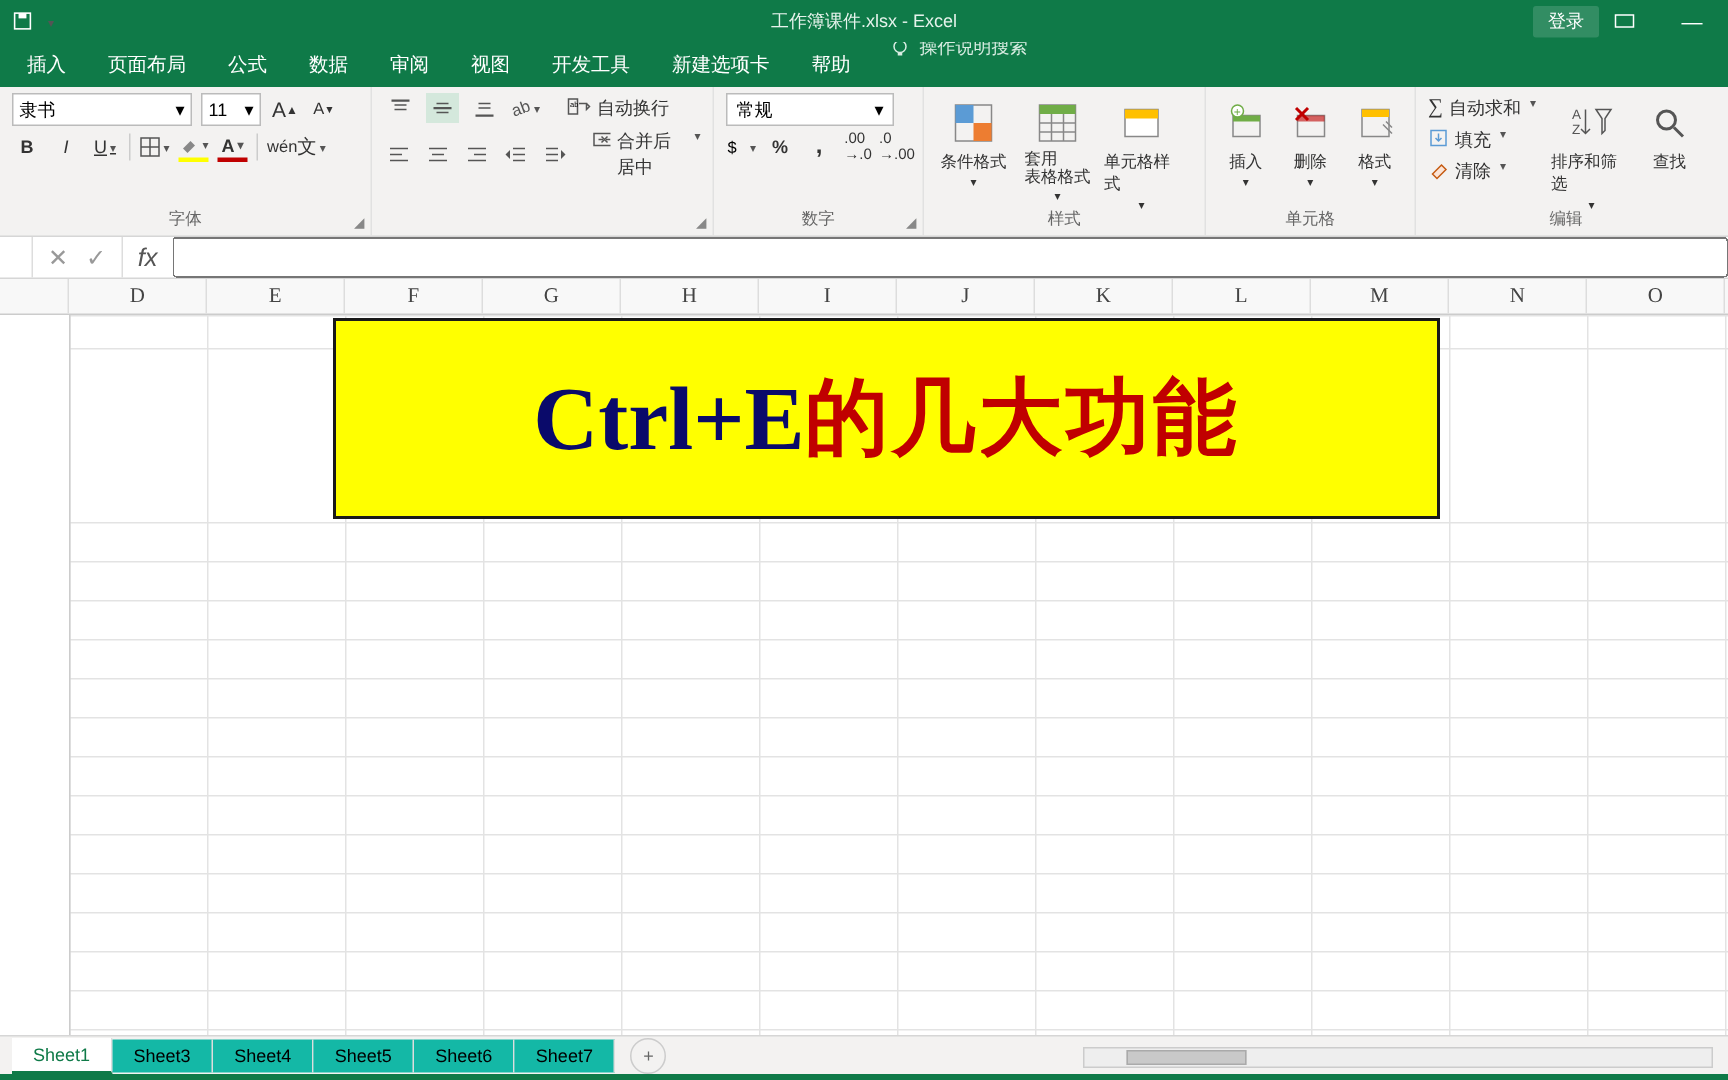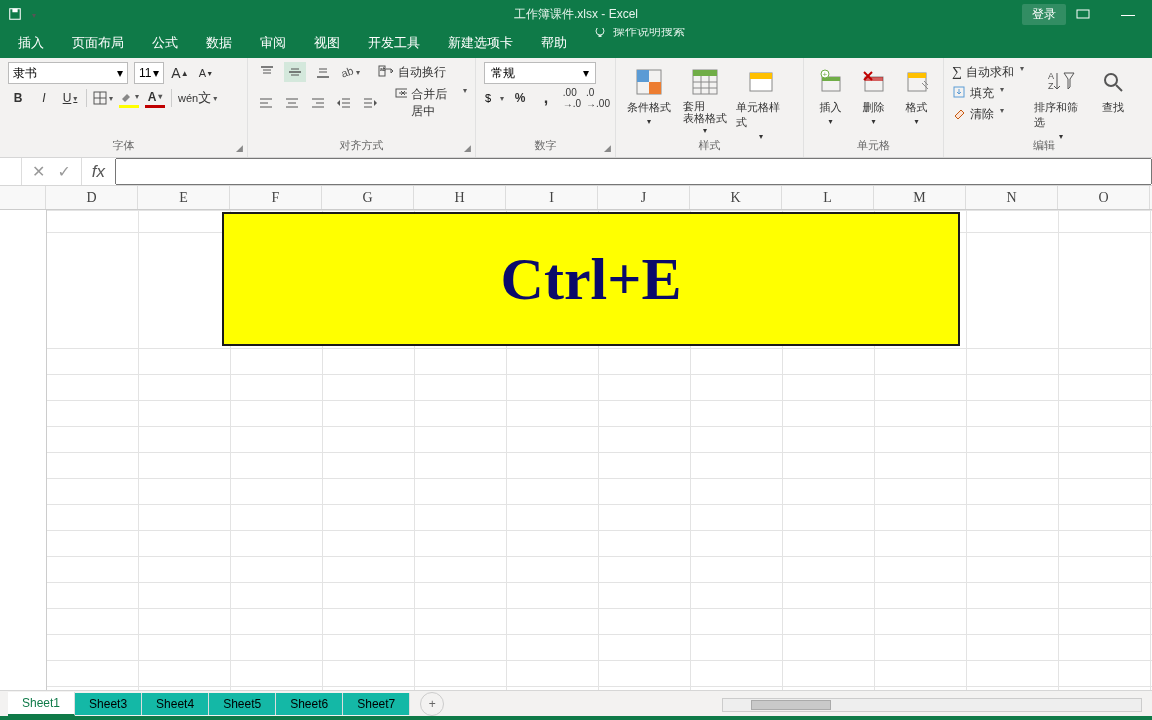--- a/index.html
+++ b/index.html
@@ -24,21 +24,21 @@
 .ribbon { height: 100px; background: #f3f2f1; border-bottom: 1px solid #d6d6d6; display: flex; }
 .group { border-right: 1px solid #e1e1e1; display: flex; flex-direction: column; justify-content: space-between; padding: 4px 8px 2px 8px; position: relative; }
 .group .rows { display: flex; flex-direction: column; gap: 4px; }
 .group .row { display: flex; align-items: center; gap: 6px; }
 .group .label { text-align: center; font-size: 11px; color: #666; padding-bottom: 2px; }
 .group .launcher { position: absolute; right: 4px; bottom: 4px; font-size: 9px; color: #888; }
 .btn { min-width: 20px; height: 20px; display: inline-flex; align-items: center; justify-content: center; font-size: 12px; color: #333; cursor: pointer; }
 .btn.sm { width: 22px; }
 .dropdown-caret::after { content: "▾"; font-size: 8px; margin-left: 2px; color: #555; }
 .fontname { width: 120px; height: 22px; border: 1px solid #bbb; background: #fff; font-size: 12px; padding: 0 4px; display: flex; align-items: center; justify-content: space-between; }
-.fontsize { width: 30px; height: 22px; border: 1px solid #bbb; background: #fff; font-size: 12px; padding: 0 4px; display: flex; align-items: center; justify-content: space-between; }
+.fontsize { width: 40px; height: 22px; border: 1px solid #bbb; background: #fff; font-size: 12px; padding: 0 4px; display: flex; align-items: center; justify-content: space-between; }
 .bigbtn { display: flex; flex-direction: column; align-items: center; justify-content: center; width: 50px; gap: 2px; font-size: 11px; color: #333; cursor: pointer; padding-top: 4px; }
 .bigbtn .ico { width: 32px; height: 32px; display: flex; align-items: center; justify-content: center; font-size: 22px; }
 .numfmt { width: 112px; height: 22px; border: 1px solid #bbb; background: #fff; font-size: 12px; padding: 0 6px; display: flex; align-items: center; justify-content: space-between; }
 .linkish { font-size: 12px; color: #333; display: flex; align-items: flex-start; gap: 4px; cursor: pointer; }
 .colorbar-yellow { border-bottom: 3px solid #ffff00; }
 .colorbar-red { border-bottom: 3px solid #c00000; }
 
 
 .fxbar { height: 28px; border-bottom: 1px solid #d6d6d6; display: flex; align-items: center; background: #fff; }
 .namebox { width: 22px; border-right: 1px solid #ddd; height: 100%; }
@@ -242,21 +242,20 @@
         <span class="linkish dropdown-caret">
             <svg width="16" height="14">
               <rect x="1" y="3" width="14" height="8" fill="none" stroke="#555"></rect>
               <path d="M4 7 h3 M9 7 h3" stroke="#555"></path>
               <path d="M6 5 l2 2 l-2 2 M10 5 l-2 2 l2 2" fill="none" stroke="#555"></path>
             </svg>
             <span>合并后居中</span>
           </span>
       </div>
     </div>
-    <div class="label">对齐方式</div>
     <span class="launcher">◢</span>
   </div>
 
   <div class="group" style="width:140px">
     <div class="rows">
       <div class="row">
         <div class="numfmt">
             <span>常规</span>
             <span>▾</span>
           </div>
@@ -465,20 +464,21 @@
         <div class="hline" style="top: 346px;"></div>
         <div class="hline" style="top: 372px;"></div>
         <div class="hline" style="top: 398px;"></div>
         <div class="hline" style="top: 424px;"></div>
         <div class="hline" style="top: 450px;"></div>
         <div class="hline" style="top: 476px;"></div>
         <div class="vline" style="left: 46px; background: rgb(204, 204, 204);"></div>
       </div>
     <div class="merged" style="left:222px;top:2px;width:738px;height:134px">
       <span class="t1">Ctrl+E</span>
+        <span class="t2">的几大功能</span>
     </div>
   </div>
 </div>
 
 <div class="sheetbar">
   <div class="nav"></div>
   <div class="sheettab active">Sheet1</div>
   <div class="sheettab">Sheet3</div>
   <div class="sheettab">Sheet4</div>
   <div class="sheettab">Sheet5</div>

